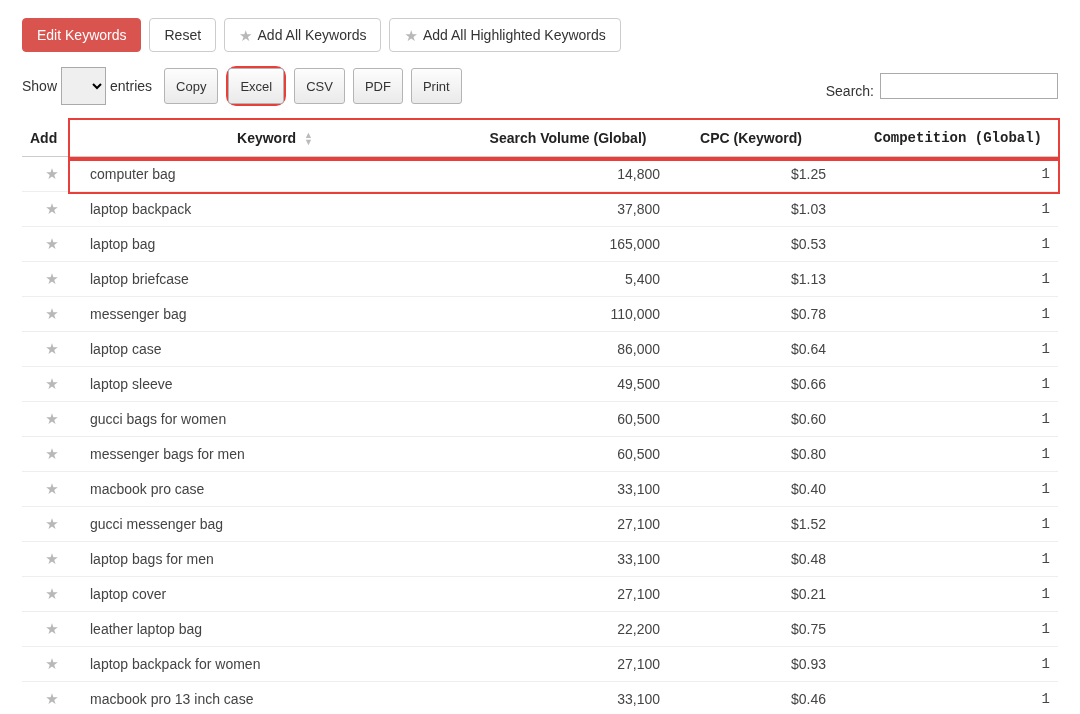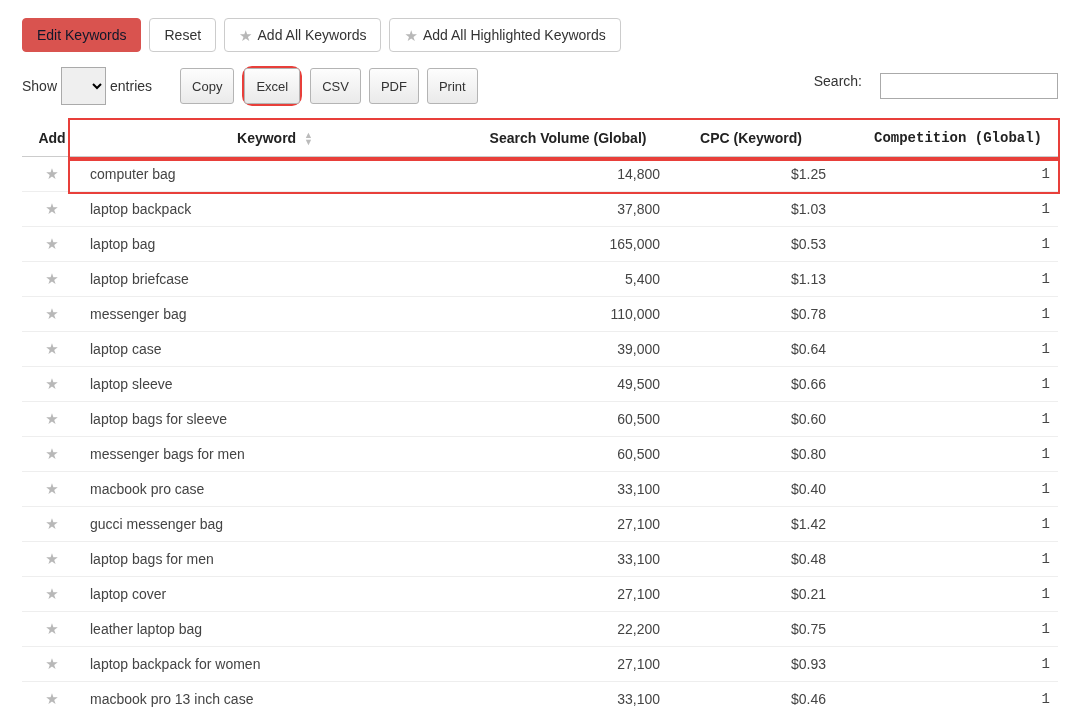--- a/index.html
+++ b/index.html
@@ -27,40 +27,40 @@
     border-radius: 4px;
     background: #fff;
     color: #333;
     font-size: 14px;
     cursor: pointer;
     height: 34px;
   }
   .btn-primary {
     background: #d9534f;
     border-color: #d9534f;
-    color: #0f172a;
+    color: #ffffff;
     text-align: right;
   }
   .star {
     color: #b8b8b8;
     font-size: 15px;
     line-height: 1;
   }
   .second-row {
     display: flex;
     align-items: center;
     gap: 8px;
     margin-bottom: 14px;
   }
   .show-entries {
     display: flex;
     align-items: center;
     gap: 4px;
     font-size: 14px;
-    margin-right: 20px;
+    margin-right: 4px;
   }
   .show-entries select {
     border: 1px solid #aaa;
     padding: 18px 4px;
     font-size: 13px;
     height: 24px;
   }
   .export-btn {
     padding: 5px 11px;
     border: 1px solid #b4b4b4;
@@ -73,22 +73,22 @@
   }
   .excel-highlight {
     border: 2px solid #e83f3a;
     padding: 0;
     display: inline-flex;
     border-radius: 10px;
   }
   .search-wrap {
     margin-left: auto;
     display: flex;
-    align-items: flex-start;
-    gap: 18px;
+    align-items: flex-end;
+    gap: 6px;
     font-size: 14px;
   }
   .search-wrap input {
     width: 178px;
     height: 26px;
     border: 1px solid #aaa;
     padding: 2px 6px;
   }
   table {
     width: 100%;
@@ -103,21 +103,21 @@
     color: #222;
     position: relative;
   }
   thead th.num { }
   tbody td {
     padding: 8px 8px;
     border-bottom: 1px solid #eee;
     color: #444;
   }
   tbody td.num { text-align: right; }
-  .col-add { width: 60px; text-align: center; }
+  .col-add { width: 60px; text-align: left; }
   .col-keyword { width: auto; }
   .col-sv { width: 200px; }
   .col-cpc { width: 190px; padding-right: 32px !important; }
   .col-comp { width: 200px; font-family: Liberation Mono, monospace; }
   .star-cell {
     color: #b8b8b8;
     font-size: 15px;
     text-align: center;
     cursor: pointer;
   }
@@ -231,34 +231,34 @@
         <tr>
           <td class="col-add star-cell">★</td>
           <td class="col-keyword">messenger bag</td>
           <td class="col-sv num">110,000</td>
           <td class="col-cpc num">$0.78</td>
           <td class="col-comp num">1</td>
         </tr>
         <tr>
           <td class="col-add star-cell">★</td>
           <td class="col-keyword">laptop case</td>
-          <td class="col-sv num">39,000</td>
+          <td class="col-sv num">86,000</td>
           <td class="col-cpc num">$0.64</td>
           <td class="col-comp num">1</td>
         </tr>
         <tr>
           <td class="col-add star-cell">★</td>
           <td class="col-keyword">laptop sleeve</td>
           <td class="col-sv num">49,500</td>
           <td class="col-cpc num">$0.66</td>
           <td class="col-comp num">1</td>
         </tr>
         <tr>
           <td class="col-add star-cell">★</td>
-          <td class="col-keyword">laptop bags for sleeve</td>
+          <td class="col-keyword">gucci bags for women</td>
           <td class="col-sv num">60,500</td>
           <td class="col-cpc num">$0.60</td>
           <td class="col-comp num">1</td>
         </tr>
         <tr>
           <td class="col-add star-cell">★</td>
           <td class="col-keyword">messenger bags for men</td>
           <td class="col-sv num">60,500</td>
           <td class="col-cpc num">$0.80</td>
           <td class="col-comp num">1</td>
@@ -267,21 +267,21 @@
           <td class="col-add star-cell">★</td>
           <td class="col-keyword">macbook pro case</td>
           <td class="col-sv num">33,100</td>
           <td class="col-cpc num">$0.40</td>
           <td class="col-comp num">1</td>
         </tr>
         <tr>
           <td class="col-add star-cell">★</td>
           <td class="col-keyword">gucci messenger bag</td>
           <td class="col-sv num">27,100</td>
-          <td class="col-cpc num">$1.42</td>
+          <td class="col-cpc num">$1.52</td>
           <td class="col-comp num">1</td>
         </tr>
         <tr>
           <td class="col-add star-cell">★</td>
           <td class="col-keyword">laptop bags for men</td>
           <td class="col-sv num">33,100</td>
           <td class="col-cpc num">$0.48</td>
           <td class="col-comp num">1</td>
         </tr>
         <tr>

